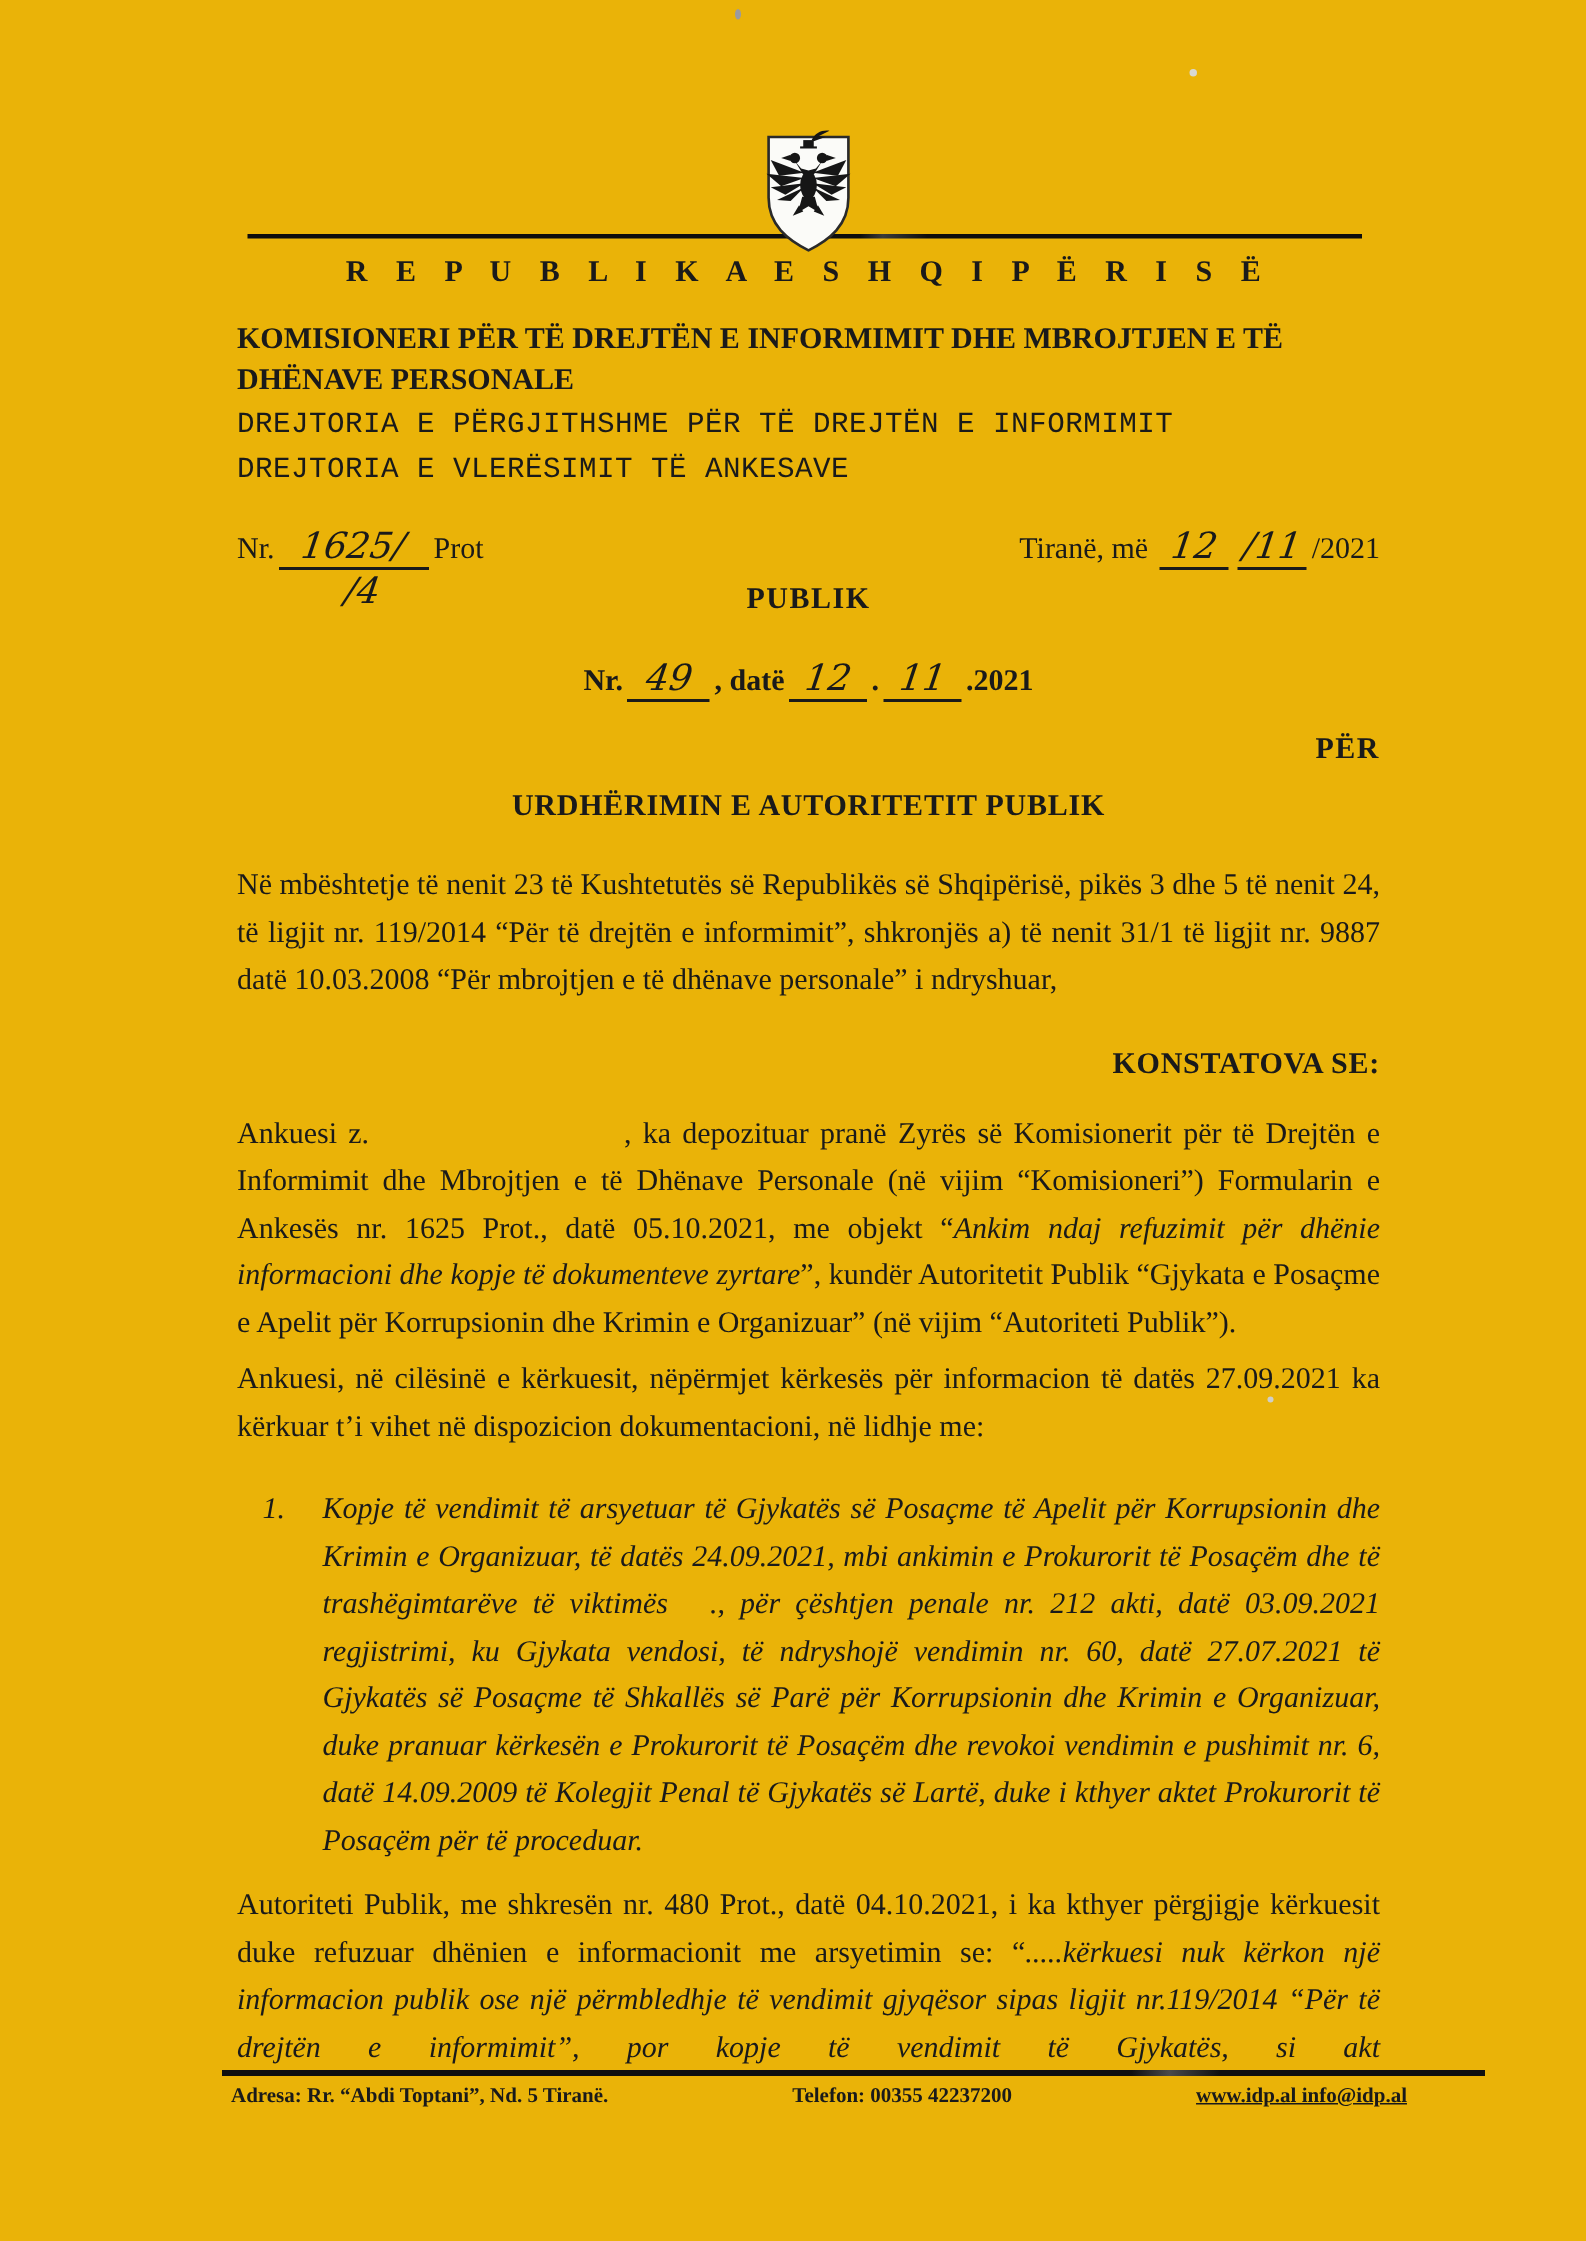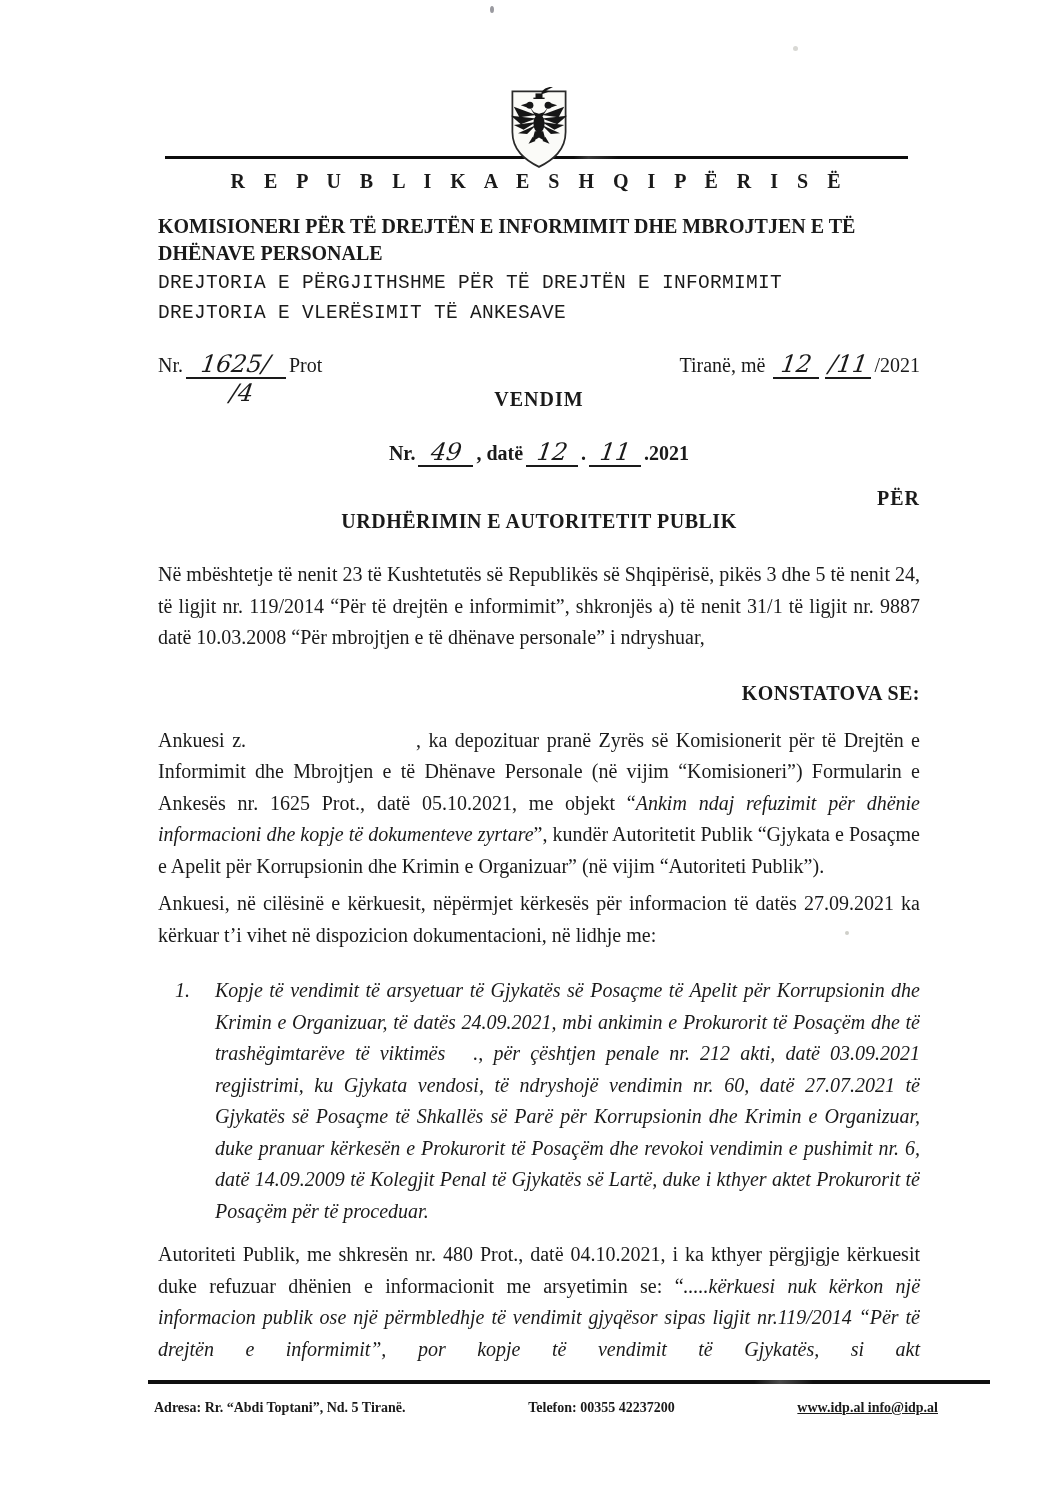--- a/index.html
+++ b/index.html
@@ -1,18 +1,18 @@
 <!DOCTYPE html>
 <html><head>
 <meta charset="utf-8">
 <style>
   html,body{margin:0;padding:0;background:#888;}
   .page{
     position:relative;width:1057px;height:1494px;margin:0 auto;
-    background:#ffffff;box-sizing:border-box;
+    background:#eab308;box-sizing:border-box;
     padding:170px 137px 0 158px;
     font-family:"Liberation Serif","DejaVu Serif",serif;color:#1a1a1a;
     overflow:hidden;
   }
   .header-rule{position:absolute;top:156px;left:165px;width:743px;height:3px;
     background:linear-gradient(90deg,#0d0d0d 0 55%,#3a3a3a 57%,#0d0d0d 61%);}
   .emblem{position:absolute;top:84px;left:539px;transform:translateX(-50%);width:70px;height:86px;}
   .republic{text-align:center;font-weight:700;font-size:20px;letter-spacing:7px;margin:0 0 20px;}
   .inst{font-weight:700;font-size:20px;line-height:27px;margin:0;}
   .dir{text-align:left;font-size:19.5px;line-height:27px;margin:3px 0 0;letter-spacing:.3px;font-family:Liberation Mono, monospace;}
@@ -20,36 +20,36 @@
   .proto-left{position:absolute;left:0;top:0;}
   .proto-sub{margin-top:4px;padding-left:72px;}
   .proto-right{position:absolute;right:0;top:0;}
   .vendim{position:absolute;left:50%;transform:translateX(-50%);top:34px;font-weight:700;font-size:20px;letter-spacing:1px;}
   .blank{display:inline-block;border-bottom:2px solid #1a1a1a;text-align:center;vertical-align:baseline;margin:0 3px;}
   .w100{width:100px}.w55{width:55px}.w52{width:52px}.w46{width:46px}
   .hand{font-family:"DejaVu Serif",serif;font-style:italic;font-weight:400;display:inline-block;
     transform:skewX(-8deg);font-size:24px;line-height:20px;}
   .nr-line{text-align:center;font-weight:700;font-size:20px;margin-top:3px;}
   .per{text-align:right;font-weight:700;font-size:20px;margin-top:20px;letter-spacing:1px;}
-  .subject{text-align:center;font-weight:700;font-size:20px;letter-spacing:.5px;}
+  .subject{text-align:center;font-weight:700;font-size:20px;margin-top:15px;letter-spacing:.5px;}
   .body-p{font-size:20px;line-height:31.5px;text-align:justify;margin:0;}
   .p1{margin-top:26px}
   .konstatova{text-align:right;font-weight:700;font-size:20px;margin-top:28px;letter-spacing:.5px;}
   .p2{margin-top:20px}
   .p3{margin-top:6px}
   .list-item{position:relative;margin-top:24px;padding-left:57px;font-style:italic;
     font-size:20px;line-height:31.5px;text-align:justify;}
   .list-num{position:absolute;left:17px;top:0;}
   .p4{margin-top:12px;text-align-last:justify;}
   .it{font-style:italic}
   .gap{display:inline-block;width:170px}
   .gap-sm{display:inline-block;width:28px}
   .footer{position:absolute;left:148px;top:1380px;width:842px;}
   .footer-bar{height:4px;background:linear-gradient(90deg,#101010 0 72%,#4a4a4a 75%,#101010 79%);}
-  .footer-row{display:flex;justify-content:space-between;padding:16px 52px 0 6px;
+  .footer-row{display:flex;justify-content:space-between;padding:6px 52px 0 6px;
     font-size:14px;font-weight:700;}
   .footer-web{text-decoration:underline;color:#1a1a1a;text-align:center;}
   .speck{position:absolute;border-radius:50%;}
 </style>
 </head>
 <body>
 
 <div class="page">
 
   <div class="speck" style="top:6px;left:490px;width:4px;height:7px;background:#9a9aa0;"></div>
@@ -87,21 +87,21 @@
   <div class="inst">KOMISIONERI PËR TË DREJTËN E INFORMIMIT DHE MBROJTJEN E TË</div>
   <div class="inst">DHËNAVE PERSONALE</div>
   <div class="dir">DREJTORIA E PËRGJITHSHME PËR TË DREJTËN E INFORMIMIT</div>
   <div class="dir">DREJTORIA E VLERËSIMIT TË ANKESAVE</div>
 
   <div class="proto-row">
     <div class="proto-left">
       <span>Nr.</span><span class="blank w100"><span class="hand">1625/</span></span><span>Prot</span>
       <div class="proto-sub"><span class="hand">/4</span></div>
     </div>
-    <div class="vendim">VENDIM</div>
+    <div class="vendim">PUBLIK</div>
     <div class="proto-right">
       <span>Tiranë, më</span>
       <span class="blank w46"><span class="hand">12</span></span><span class="blank w46"><span class="hand">/11</span></span><span>/2021</span>
     </div>
   </div>
 
   <div class="nr-line">
     <span>Nr.</span><span class="blank w55"><span class="hand">49</span></span><span>, datë</span><span class="blank w52"><span class="hand">12</span></span><span>.</span><span class="blank w52"><span class="hand">11</span></span><span>.2021</span>
   </div>
 

